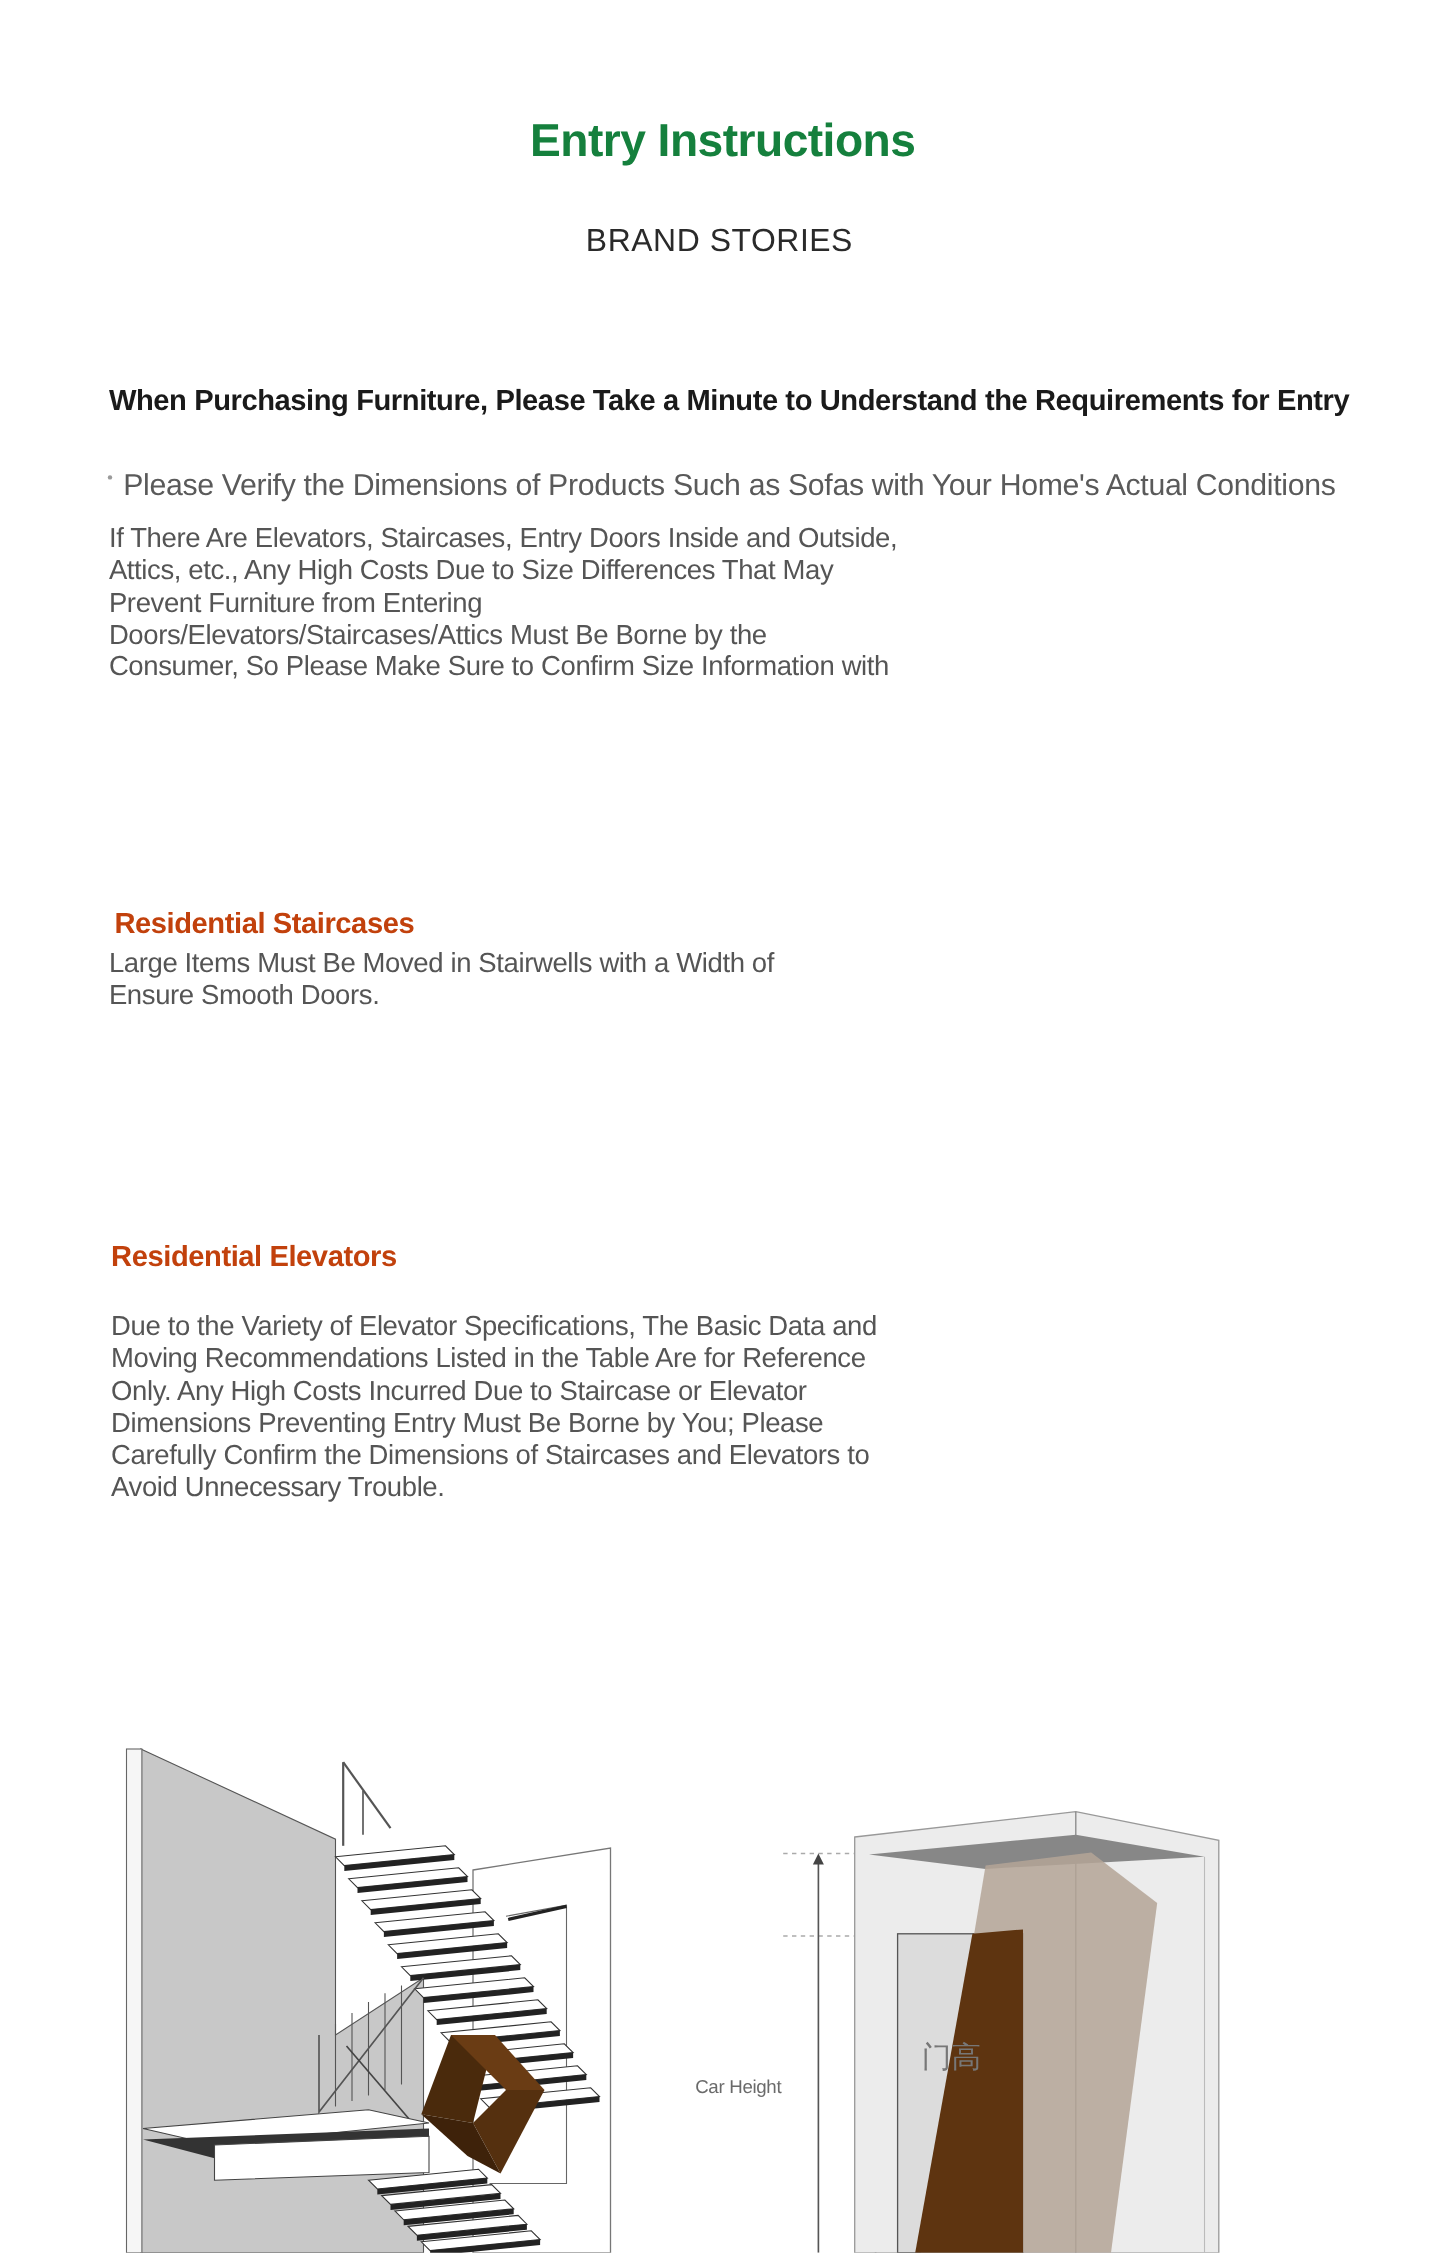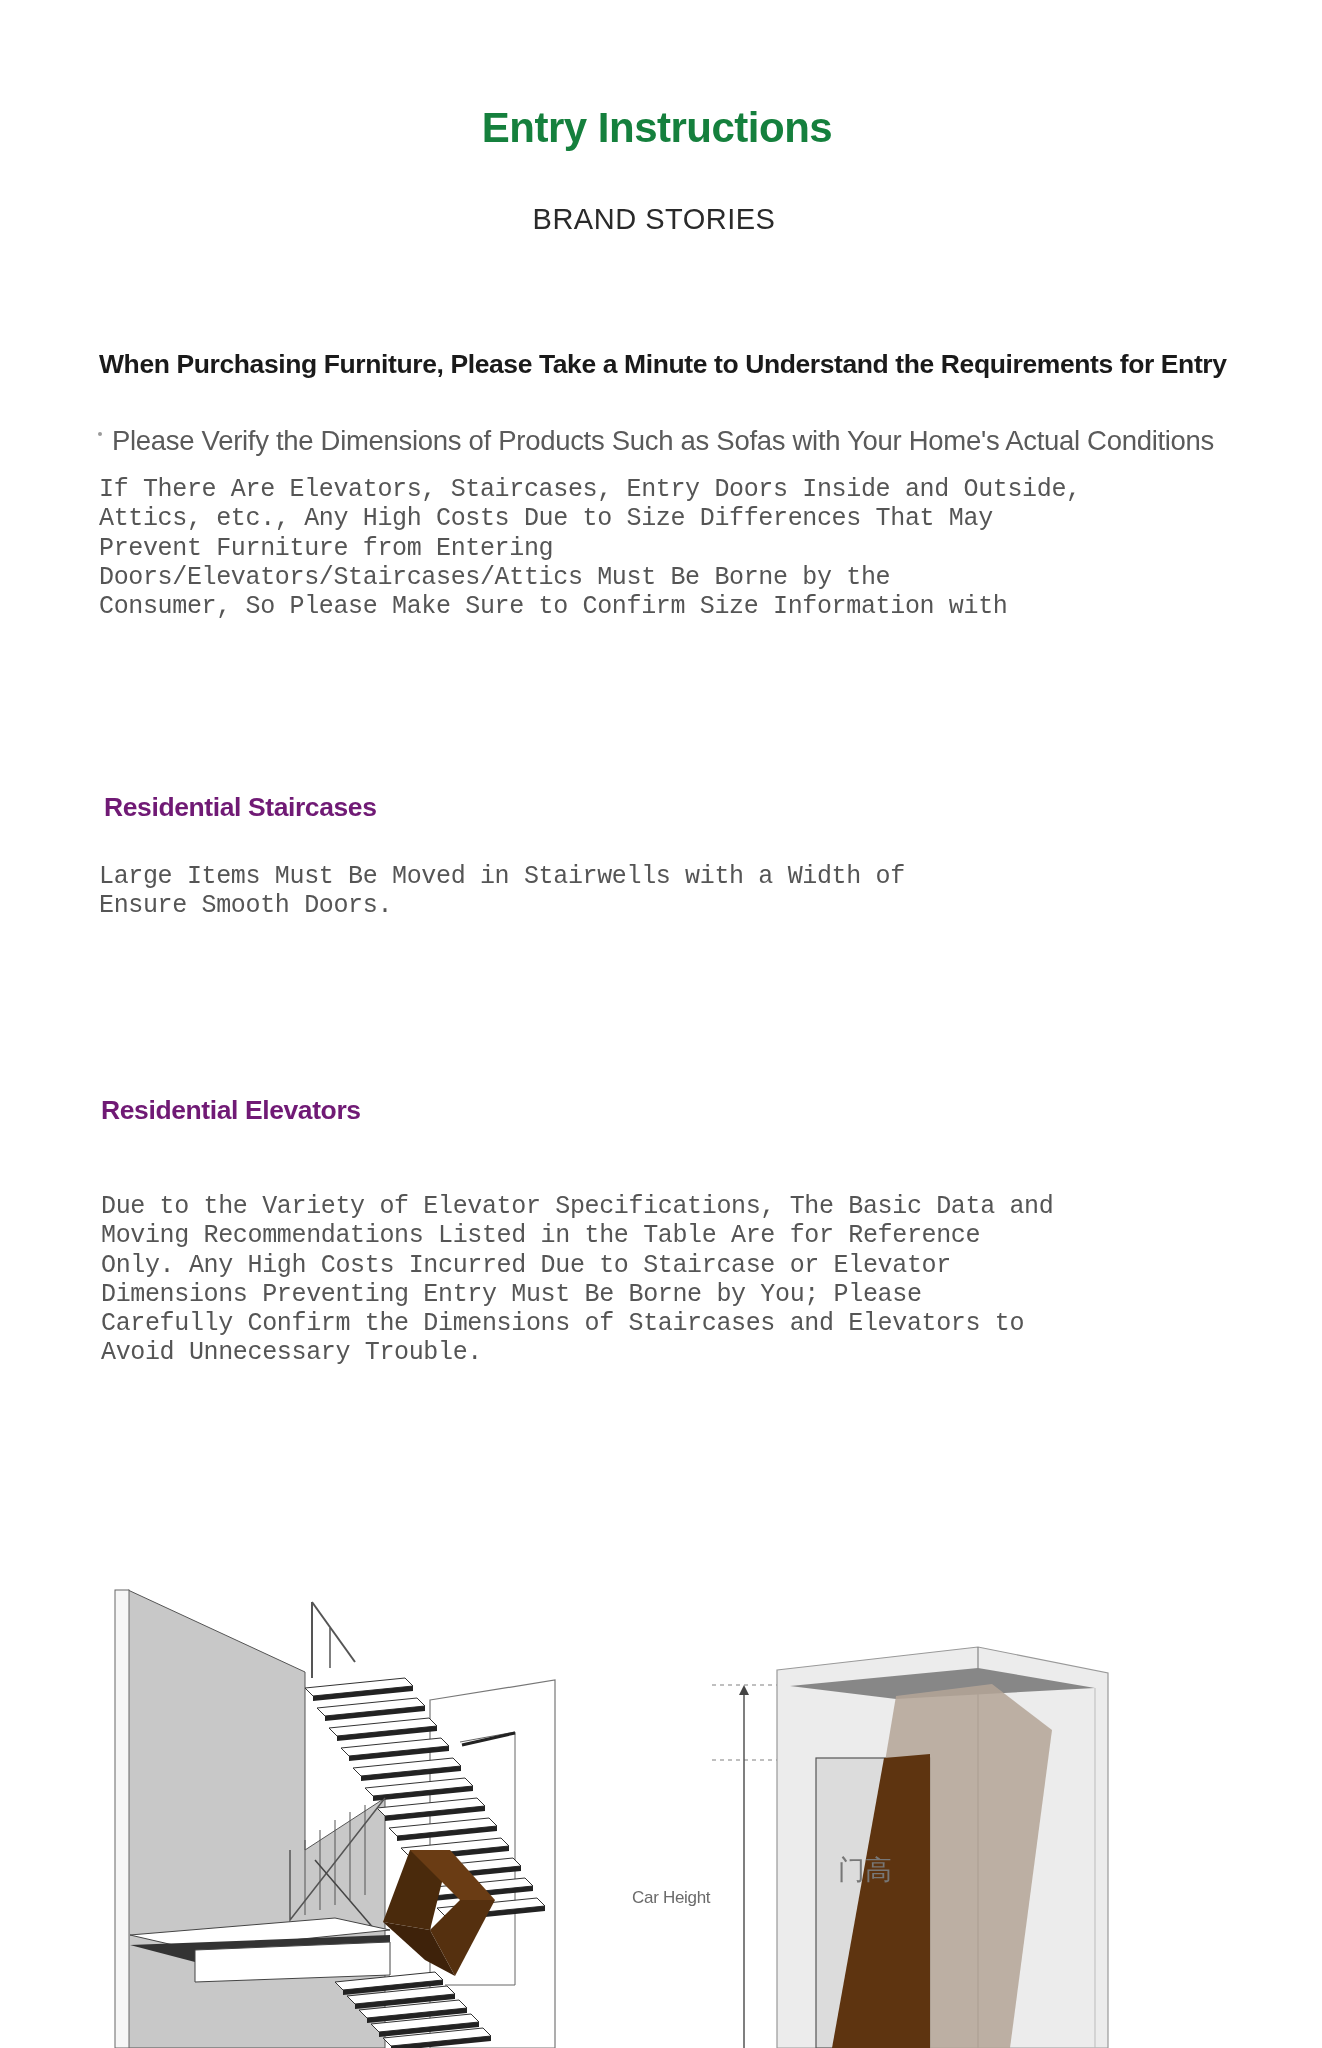--- a/index.html
+++ b/index.html
@@ -4,24 +4,24 @@
 <style>
   html, body { margin: 0; padding: 0; background: #ffffff; }
   body { width: 1322px; height: 2048px; position: relative; overflow: hidden;
          font-family: "Liberation Sans", "DejaVu Sans", sans-serif; }
   .abs { position: absolute; }
   #title { left: 0; width: 1314px; top: 104px; text-align: center; font-size: 42px; font-weight: bold; color: #15803d; letter-spacing: -0.5px; }
   #subtitle { left: 0; width: 1274px; top: 203px; text-align: center; font-size: 29px; color: #2a2a2a; letter-spacing: 0.5px; padding-left: 17px; }
   #h-main { left: 99px; top: 349px; font-size: 26.5px; font-weight: bold; color: #1a1a1a; letter-spacing: -0.4px; white-space: nowrap; }
   #verify { left: 98px; top: 425px; font-size: 27.5px; color: #5a5a5a; white-space: nowrap; letter-spacing: -0.3px; }
   #verify .dot { display: inline-block; width: 4px; height: 4px; background: #9a9a9a; border-radius: 50%; transform: translateY(-14px); margin-right: 10px; }
-  .para { font-size: 25px; line-height: 29.3px; color: #555555; letter-spacing: -0.35px; font-family: Liberation Mono, monospace; }
+  .para { font-size: 25px; line-height: 29.3px; color: #555555; letter-spacing: -0.35px; }
   .para div { white-space: nowrap; }
   #para-entry { left: 99px; top: 475px; }
-  .h-sec { font-size: 26.5px; font-weight: bold; color: #701a75; letter-spacing: -0.4px; white-space: nowrap; }
+  .h-sec { font-size: 26.5px; font-weight: bold; color: #c2410c; letter-spacing: -0.4px; white-space: nowrap; margin-top: 32px; }
   #h-stairs { left: 104px; top: 792px; }
   #para-stairs { left: 99px; top: 862px; }
   #h-elev { left: 101px; top: 1095px; }
   #para-elev { left: 101px; top: 1192px; }
   #stair-ill { left: 100px; top: 1550px; width: 500px; height: 498px; }
   #elev-ill { left: 600px; top: 1600px; width: 640px; height: 448px; }
   #car-height { left: 632px; top: 1888px; font-size: 17px; color: #6a6a6a; letter-spacing: -0.3px; white-space: nowrap; }
   #door-height { left: 838px; top: 1852px; font-size: 27px; color: #777; white-space: nowrap; }
 </style>
 </head>

